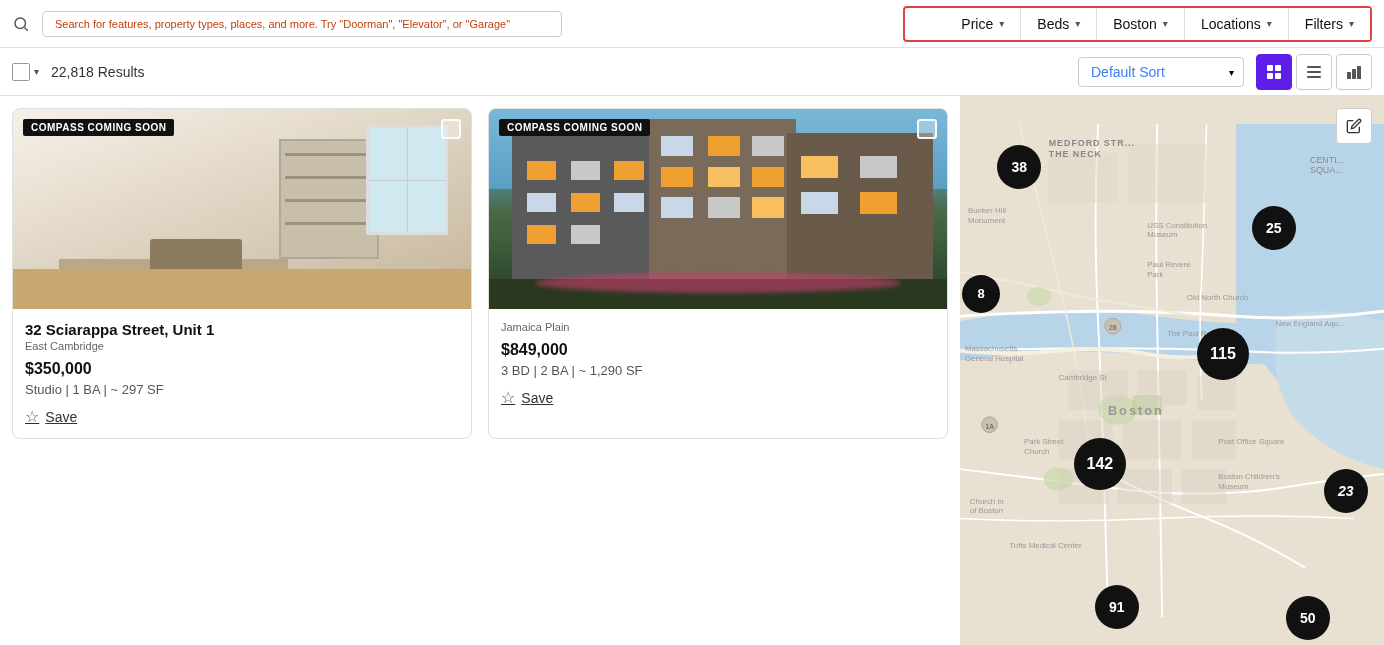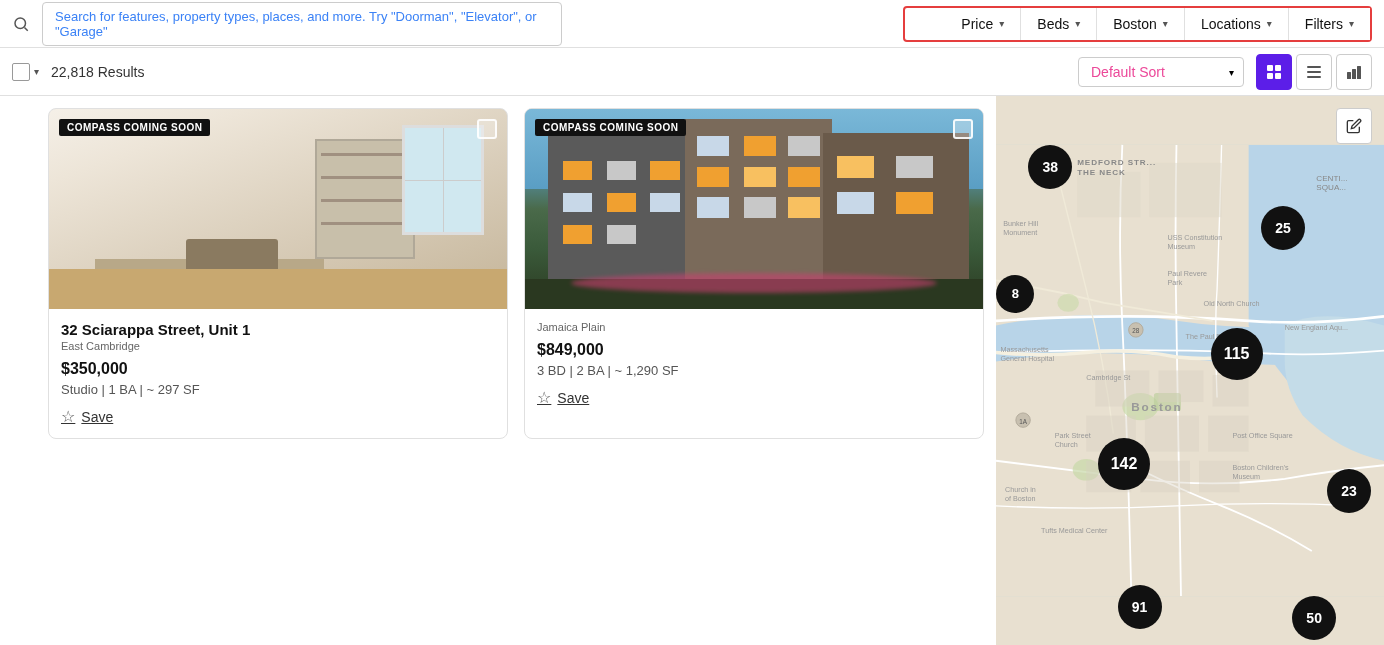--- a/index.html
+++ b/index.html
@@ -91,21 +91,21 @@
     .sort-select-wrap {
       margin-left: auto;
       position: relative;
     }
     .sort-select {
       appearance: none;
       border: 1px solid #ccc;
       border-radius: 4px;
       padding: 6px 32px 6px 12px;
       font-size: 14px;
-      color: #ec4899;
+      color: #3b82f6;
       background: #fff;
       cursor: pointer;
       min-width: 160px;
     }
     .sort-chevron {
       position: absolute;
       right: 10px;
       top: 50%;
       transform: translateY(-50%);
       font-size: 10px;
@@ -128,21 +128,20 @@
       color: #555;
       font-size: 16px;
     }
     .view-btn.active { background: #5c1ee8; color: #fff; border-color: #5c1ee8; }
 
     
     .main {
       display: flex;
       height: calc(645px - 96px);
       overflow: hidden;
-      margin-left: 36px;
     }
 
     
     .listings {
       width: 960px;
       overflow-y: auto;
       padding: 12px;
       display: grid;
       grid-template-columns: 1fr 1fr;
       gap: 16px;
@@ -307,21 +306,21 @@
 <body>
 
 <div class="header">
   <div class="search-icon-wrap">
     <svg width="18" height="18" viewBox="0 0 24 24" fill="none" stroke="#555" stroke-width="2">
       <circle cx="11" cy="11" r="7"></circle>
         <line x1="21" y1="21" x2="16.65" y2="16.65"></line>
     </svg>
   </div>
   <div class="search-bar">
-    <span style="color:#3b82f6; font-size:13px;">Search for features, property types, places, and more. Try "Doorman", "Elevator", or "Garage"</span>
+    <span style="color:#c2410c; font-size:11px;">Search for features, property types, places, and more. Try "Doorman", "Elevator", or "Garage"</span>
   </div>
   <div class="filter-nav">
     <div class="filter-btn">
       <span>Price</span>
       <span class="chevron-icon">▾</span>
     </div>
     <div class="filter-btn">
       <span>Beds</span>
       <span class="chevron-icon">▾</span>
     </div>
@@ -559,21 +558,21 @@
       <text x="30" y="309" font-size="7" fill="#555" text-anchor="middle">1A</text>
     </svg>
 
     
     <div id="clusters-container" style="position:absolute;top:0;left:0;width:100%;height:100%;pointer-events:none;">
         <div class="cluster medium" style="left: 14%; top: 13%; position: absolute; pointer-events: auto;">38</div>
         <div class="cluster medium" style="left: 74%; top: 24%; position: absolute; pointer-events: auto;">25</div>
         <div class="cluster small" style="left: 5%; top: 36%; position: absolute; pointer-events: auto;">8</div>
         <div class="cluster large" style="left: 62%; top: 47%; position: absolute; pointer-events: auto;">115</div>
         <div class="cluster large" style="left: 33%; top: 67%; position: absolute; pointer-events: auto;">142</div>
-        <div class="cluster medium" style="left: 91%; top: 72%; position: absolute; pointer-events: auto;">23</div>
+        <div class="cluster medium" style="left: 91%; top: 72%; position: absolute; pointer-events: auto; font-style: italic;">23</div>
         <div class="cluster medium" style="left: 37%; top: 93%; position: absolute; pointer-events: auto;">91</div>
         <div class="cluster medium" style="left: 82%; top: 95%; position: absolute; pointer-events: auto;">50</div>
       </div>
 
     
 
     
     <div class="edit-map-btn">
       <svg width="16" height="16" viewBox="0 0 24 24" fill="none" stroke="#333" stroke-width="2">
         <path d="M11 4H4a2 2 0 0 0-2 2v14a2 2 0 0 0 2 2h14a2 2 0 0 0 2-2v-7"></path>

